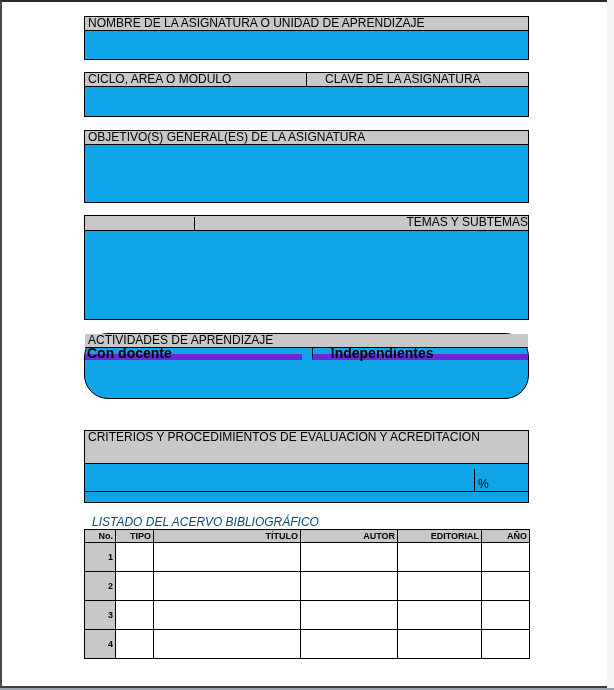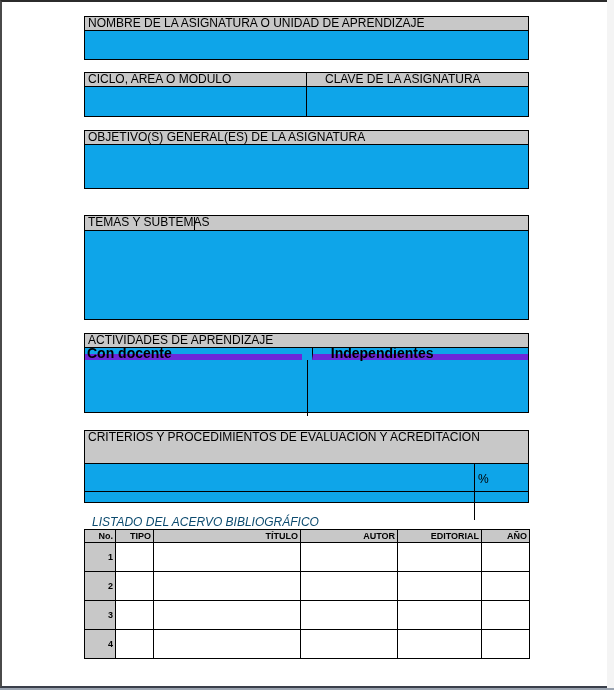--- a/index.html
+++ b/index.html
@@ -32,21 +32,21 @@
   .hdr {
     background: #c8c8c8; border-bottom: 1px solid #000;
     font-size: 12px; line-height: 13px; height: 14px; box-sizing: border-box;
     padding-left: 3px; color: #000; white-space: nowrap; overflow: hidden;
   }
   .sub {
     font-size: 14px; font-weight: bold; line-height: 11px; height: 12px;
     padding-left: 2px; border-bottom: 6px solid #6d28d9; box-sizing: border-box;
   }
   .field { width: 100%; box-sizing: border-box; }
-  .split { display: flex; }
+  .split { display: flex; align-items: flex-end; }
   .split > div { box-sizing: border-box; }
   .vline { border-left: 1px solid #000; padding-left: 18px; }
   .pct {
     font-size: 12px; padding: 8px 0 0 3px; box-sizing: border-box;
   }
   .biblio-title {
     position: absolute; left: 90px; top: 513px;
     font-size: 12px; line-height: 14px; color: #0c4a6e; font-style: italic;
   }
   table.biblio {
@@ -79,32 +79,32 @@
     <div class="split">
       <div class="hdr" style="width:221px;">CICLO, AREA O MODULO</div>
       <div class="hdr vline" style="width:222px;">CLAVE DE LA ASIGNATURA</div>
     </div>
     <div class="split" style="height:29px;">
       <div style="width:221px;"></div>
       <div class="vline" style="width:222px;"></div>
     </div>
   </div>
 
-  <div class="box" style="top:128px;height:59px;">
+  <div class="box" style="top:128px;height:73px;">
     <div class="hdr">OBJETIVO(S) GENERAL(ES) DE LA ASIGNATURA</div>
     <div class="field" style="height:57px;"></div>
   </div>
 
   <div class="box" style="top:213px;height:105px;">
-    <div class="hdr" style="height:15px;">TEMAS Y SUBTEMAS</div>
+    <div class="hdr" style="height:15px;text-align:right;">TEMAS Y SUBTEMAS</div>
     <div class="field" style="height:88px;"></div>
   </div>
   <div class="caret"></div>
 
-  <div class="box" style="top:331px;height:80px;">
+  <div class="box" style="top:331px;height:66px;border-radius:24px;">
     <div class="hdr">ACTIVIDADES DE APRENDIZAJE</div>
     <div class="split">
       <div class="sub" style="width:222px;">Con docente</div>
       <div class="sub vline" style="width:221px;margin-left:10px;">Independientes</div>
     </div>
     <div class="split" style="height:56px;">
       <div style="width:222px;"></div>
       <div class="vline" style="width:221px;"></div>
     </div>
   </div>

